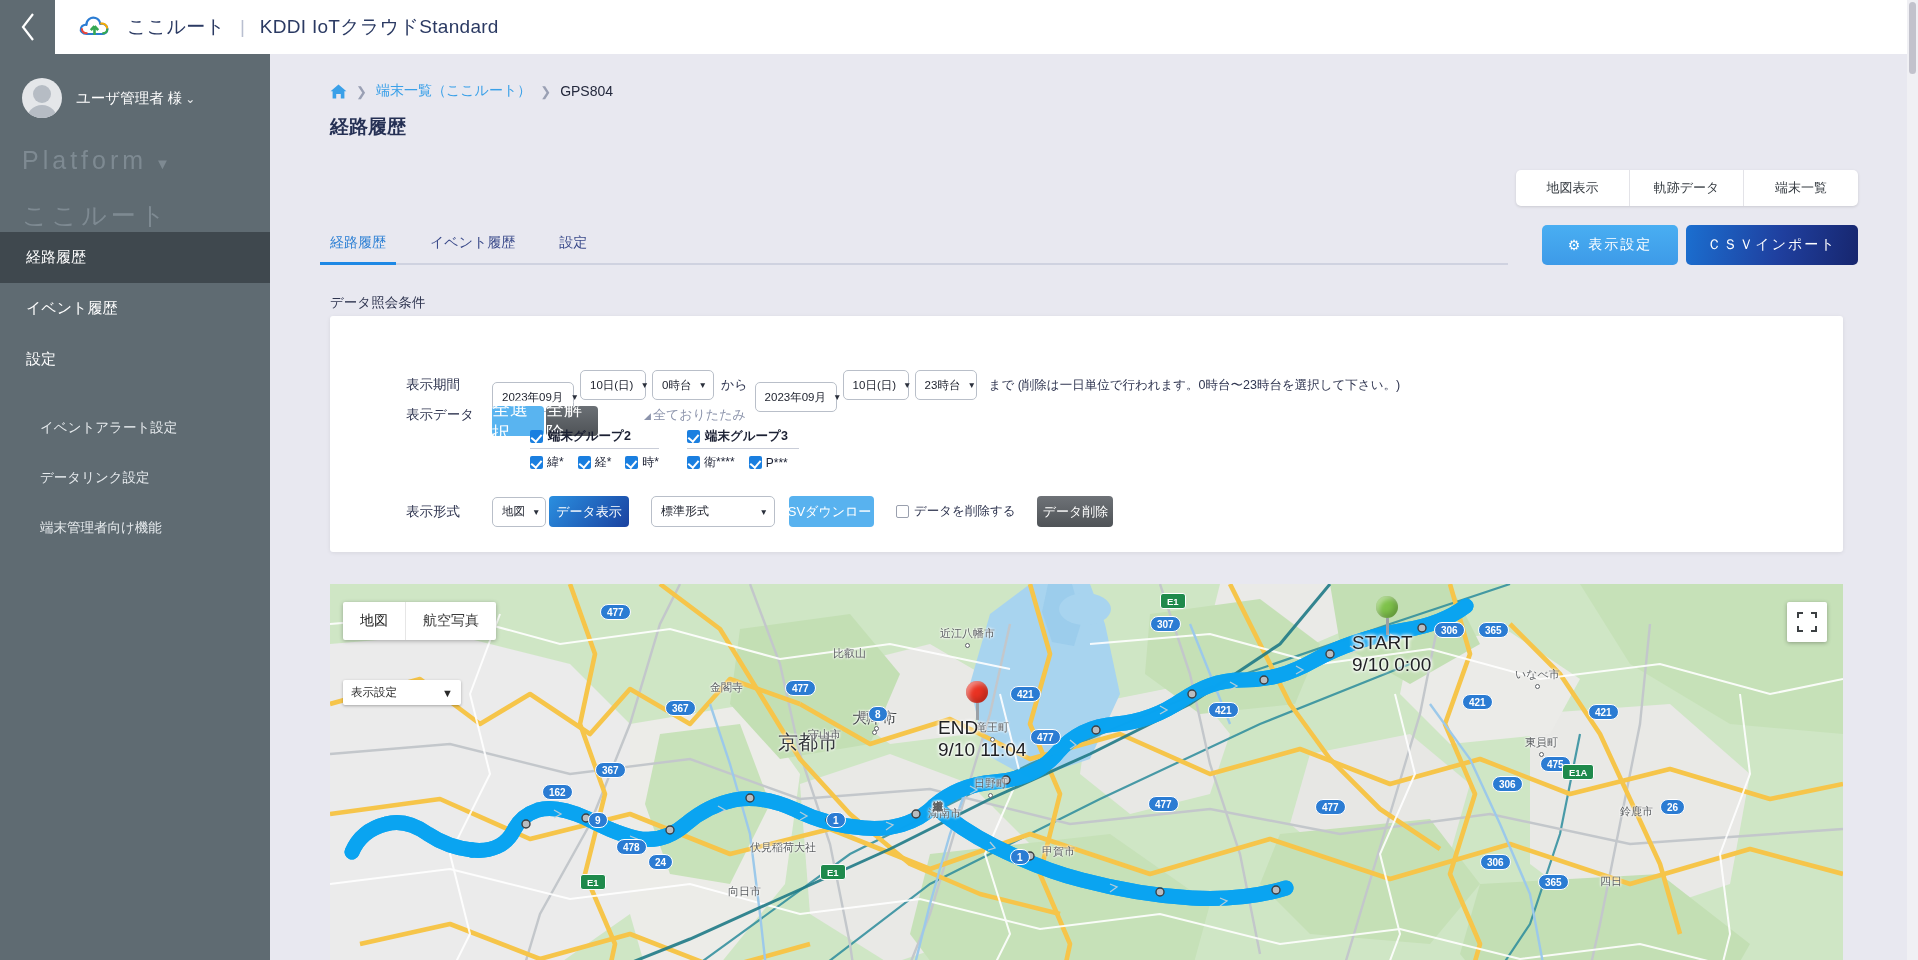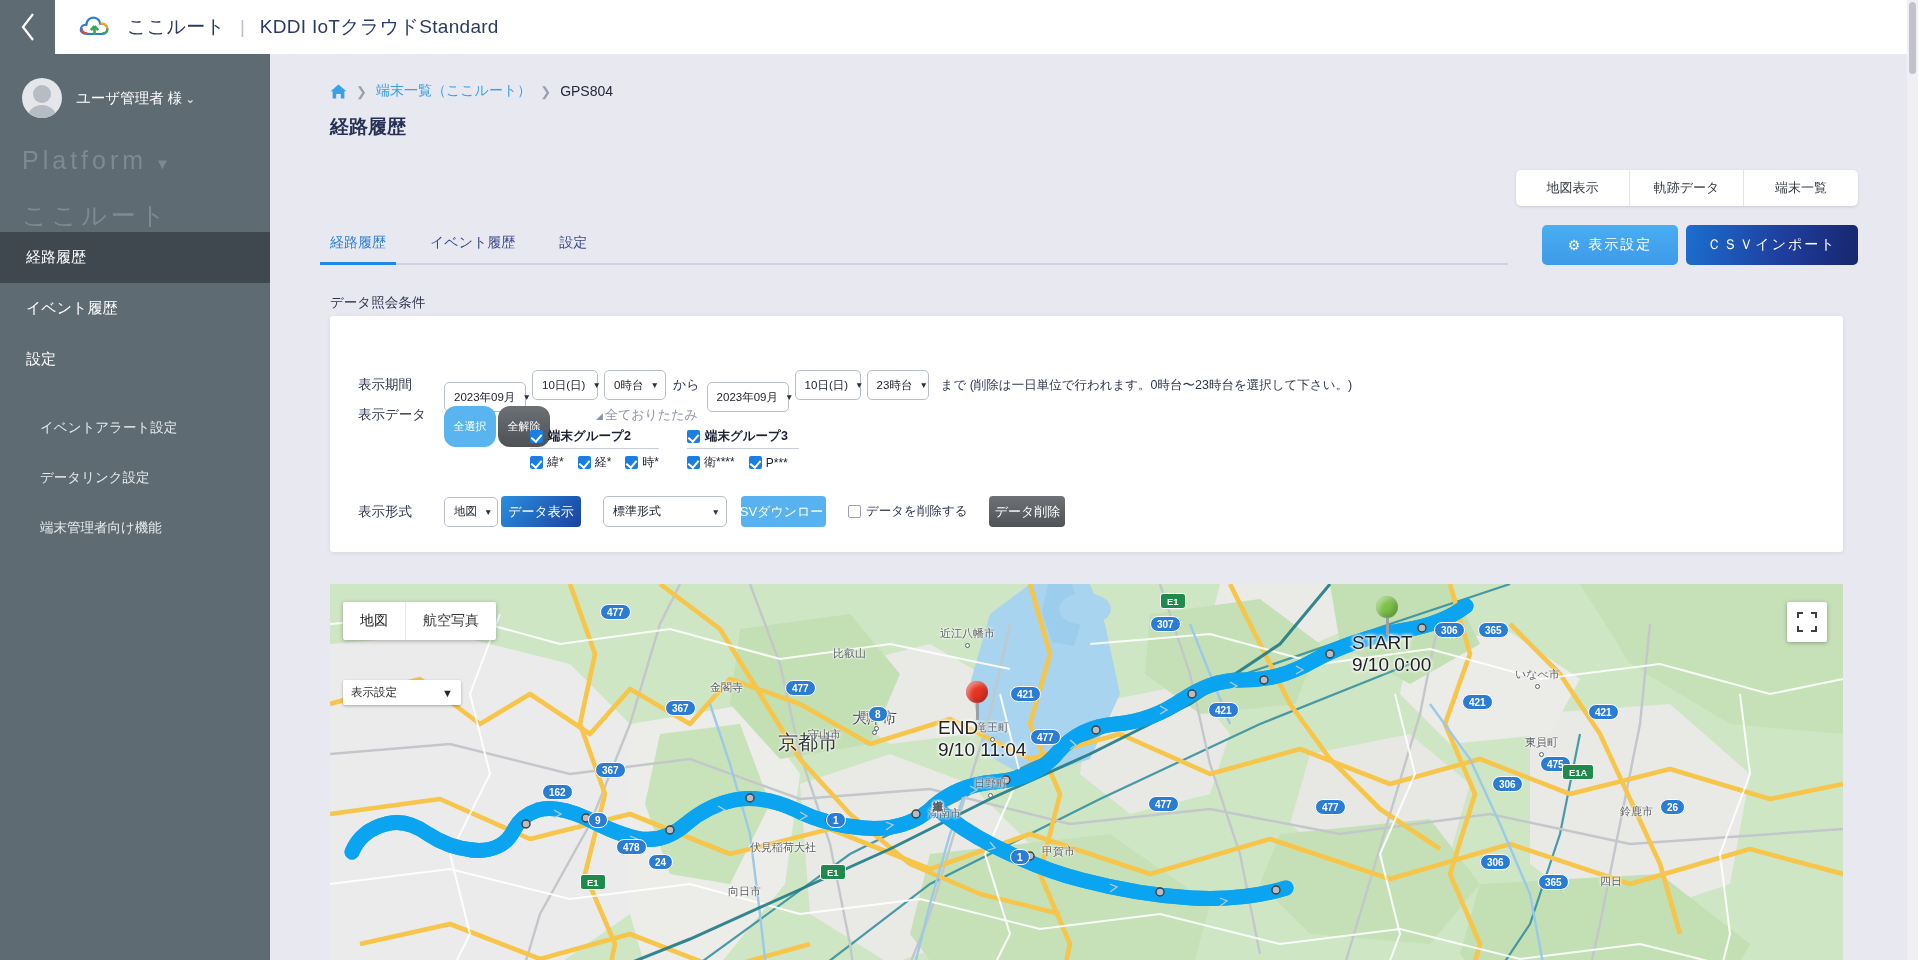--- a/index.html
+++ b/index.html
@@ -134,41 +134,41 @@
     position: absolute; top: 240px; left: 60px;
     font-size: 13.5px; color: #2f3550;
   }
 
   
   #cond-panel {
     position: absolute; top: 262px; left: 60px; width: 1513px; height: 236px;
     background: #fff; border-radius: 3px; box-shadow: 0 1px 4px rgba(0,0,0,.08);
   }
   .row { position: absolute; display: flex; align-items: center; }
-  .row-label { font-size: 13.5px; color: #2f3550; width: 86px; flex:0 0 86px; }
+  .row-label { font-size: 13.5px; color: #2f3550; width: 86px; flex:0 0 86px;margin-left:48px; }
 
   
   #row-period { top: 42px; left: 28px; }
   .sel {
     height: 30px; border: 1px solid #b9bfc9; border-radius: 5px;
     background: #fff; display: flex; align-items: center;
     padding: 0 6px 0 9px; font-size: 11.5px; color: #1b1f2b;
     cursor: pointer; margin-right: 6px; white-space: nowrap;
   }
   .sel .caret { margin-left: auto; padding-left: 7px; font-size: 8.5px; color:#2a2f3b;}
   .sel.w-ym { width: 82px; margin-top: 24px; }
   .sel.w-d  { width: 66px; }
   .sel.w-h  { width: 62px; }
   .conj { font-size: 13px; color: #2f3550; margin: 0 7px 0 1px; }
   .note { font-size: 12.5px; color: #2f3550; margin-left: 6px; white-space: nowrap; }
 
   
   #row-data { top: 90px; left: 28px; align-items: flex-start; }
   .pill {
-    height: 41px; border-radius: 12px; font-size: 11px; color: #fff;
+    height: 30px; border-radius: 4px; font-size: 18px; color: #fff;
     display:flex; align-items:center; justify-content:center; cursor:pointer;
     width: 52px;
   }
   #pill-all { background: #59b4f0; }
   #pill-none { background: linear-gradient(180deg,#6b7075,#4e5256); margin-left: 2px;}
   #fold-link {
     font-size: 13px; color: #8b93ab; margin-left: 46px; cursor:pointer; white-space:nowrap;
   }
   #fold-link .tri { font-size: 9px; margin-right: 2px; }
 

